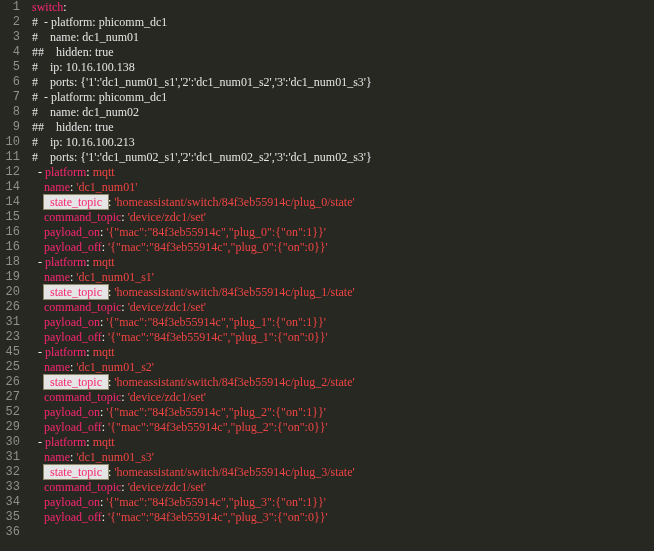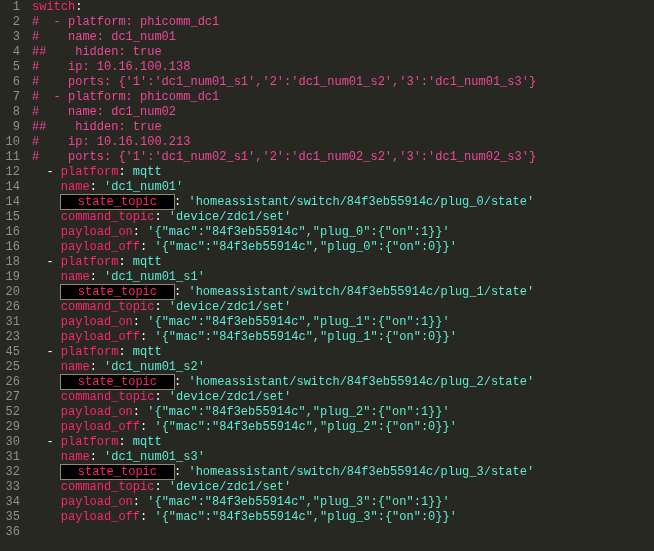--- a/index.html
+++ b/index.html
@@ -22,29 +22,29 @@
     color: #90908a;
     flex-shrink: 0;
     user-select: none;
   }
   .gutter .ln { height: 15px; }
   .code {
     flex: 1;
     white-space: pre;
     padding-left: 4px;
   }
-  .code .line { height: 15px; }
+  .code .line { height: 15px; font-family: Liberation Serif, serif; }
   .key { color: #f92672; }
-  .str { color: #5eead4; }
-  .cmt { color: #ec4899; }
+  .str { color: #ef4444; }
+  .cmt { color: #e5e5e5; }
   .punct { color: #f8f8f2; }
   .sel {
-    background: #000000;
+    background: #e5e5e5;
     outline: 1px solid #908a6a;
-    padding: 0 17px;
+    padding: 0 6px;
   }
 </style>
 </head>
 <body>
 
 <div class="gutter">
     <div class="ln">1</div>
     <div class="ln">2</div>
     <div class="ln">3</div>
     <div class="ln">4</div>

